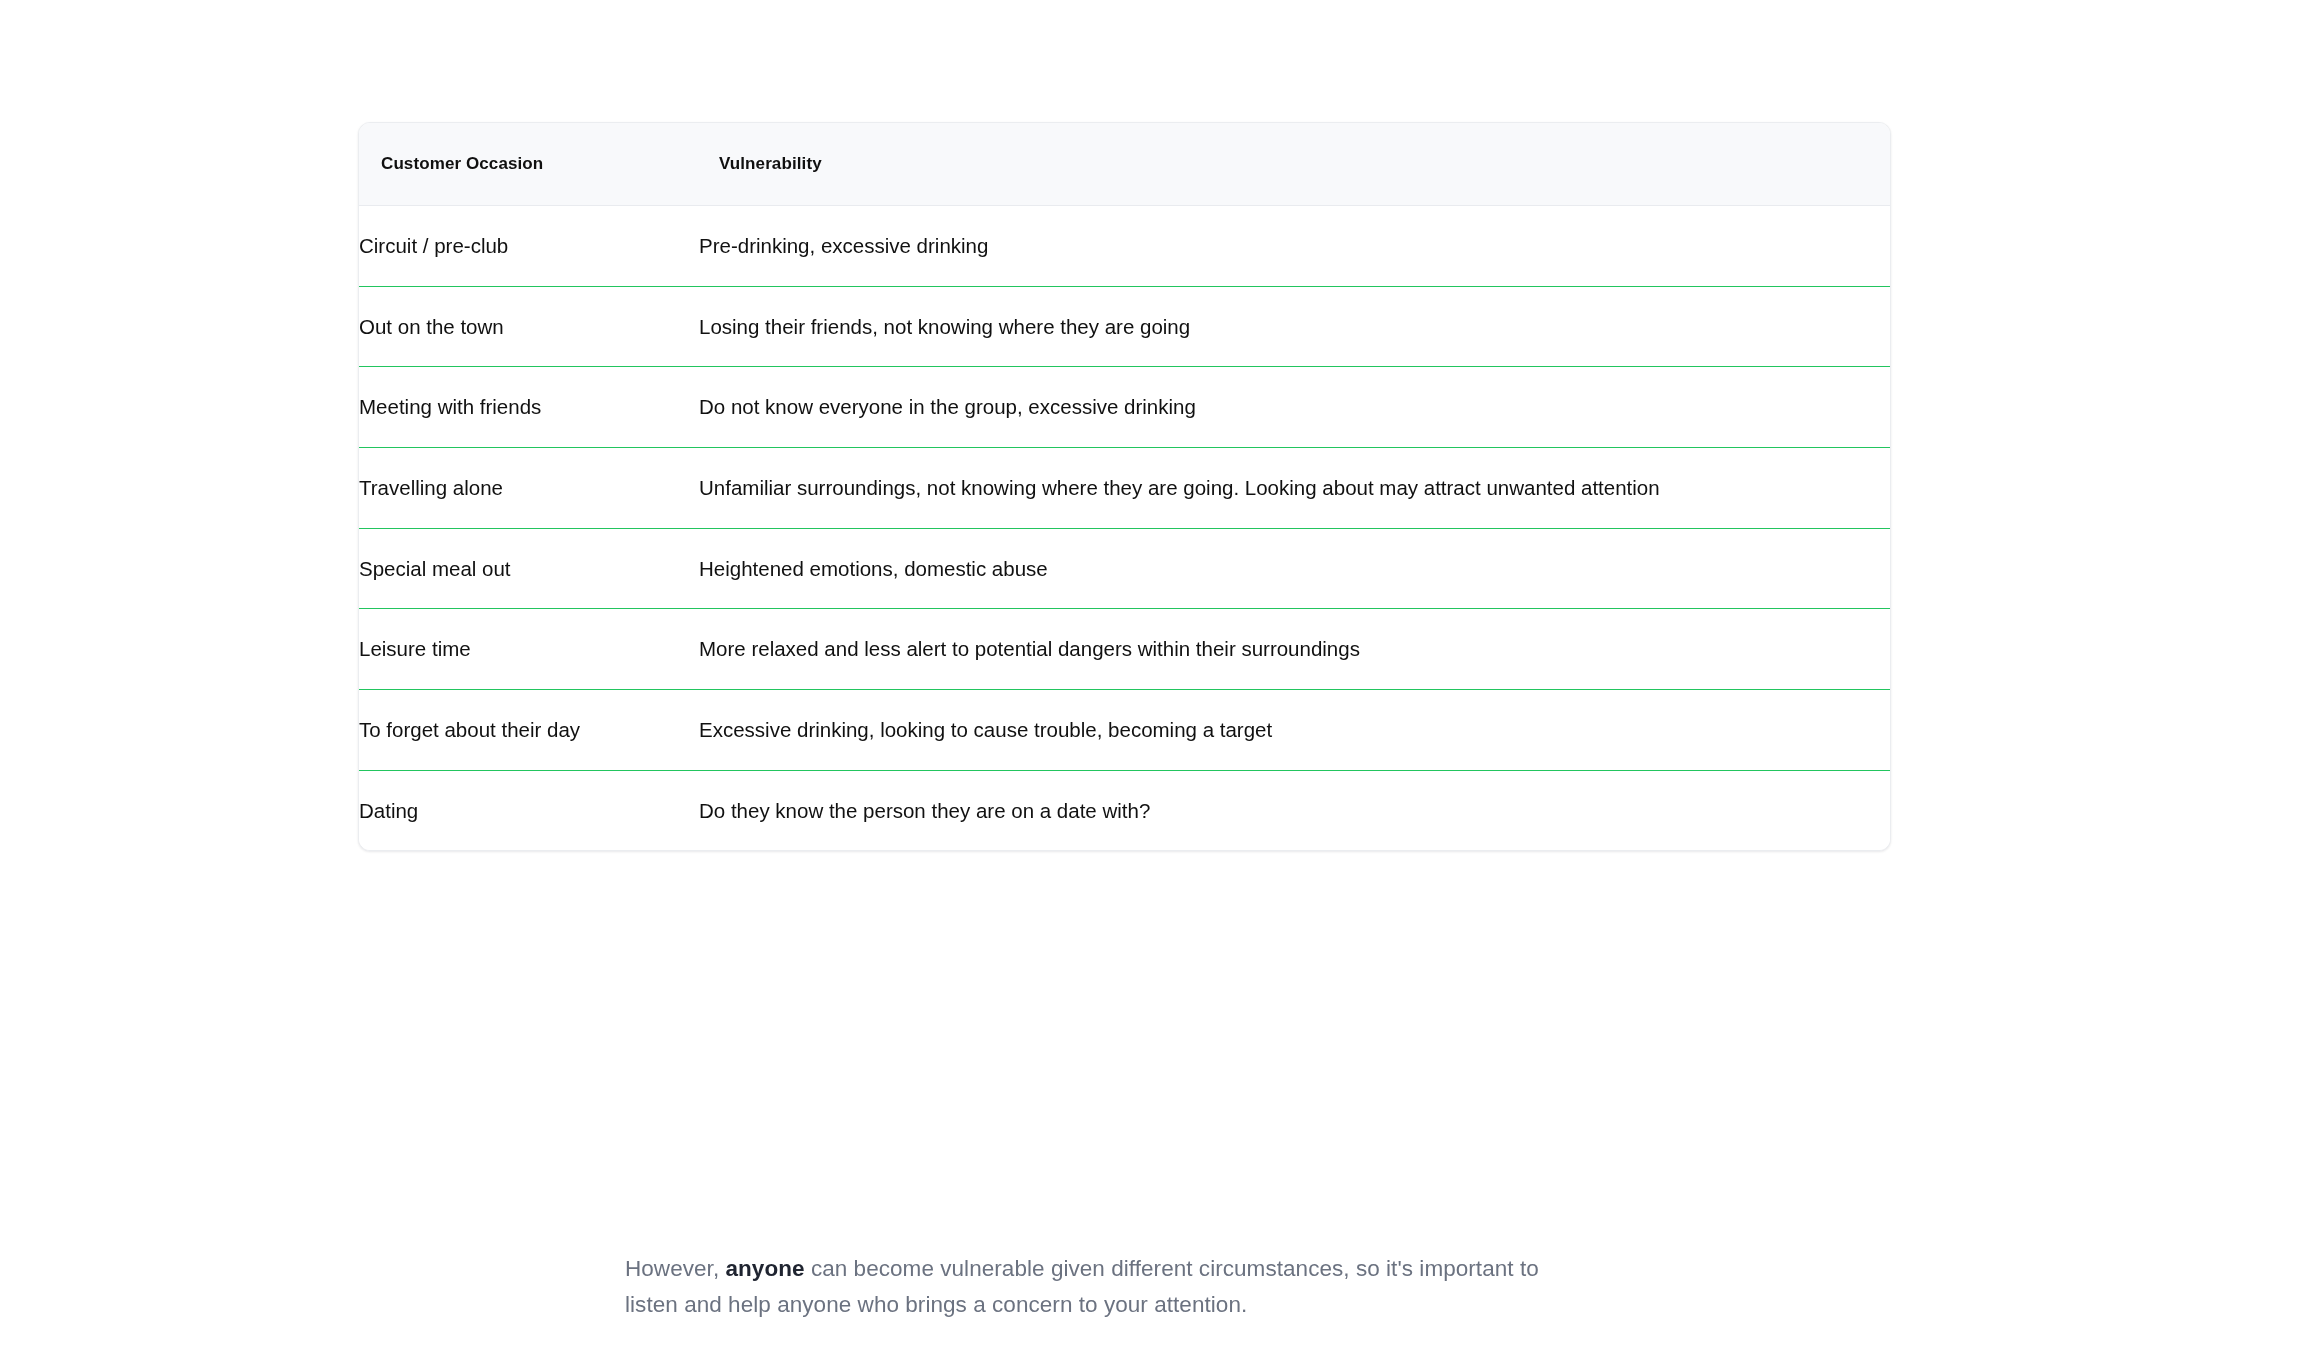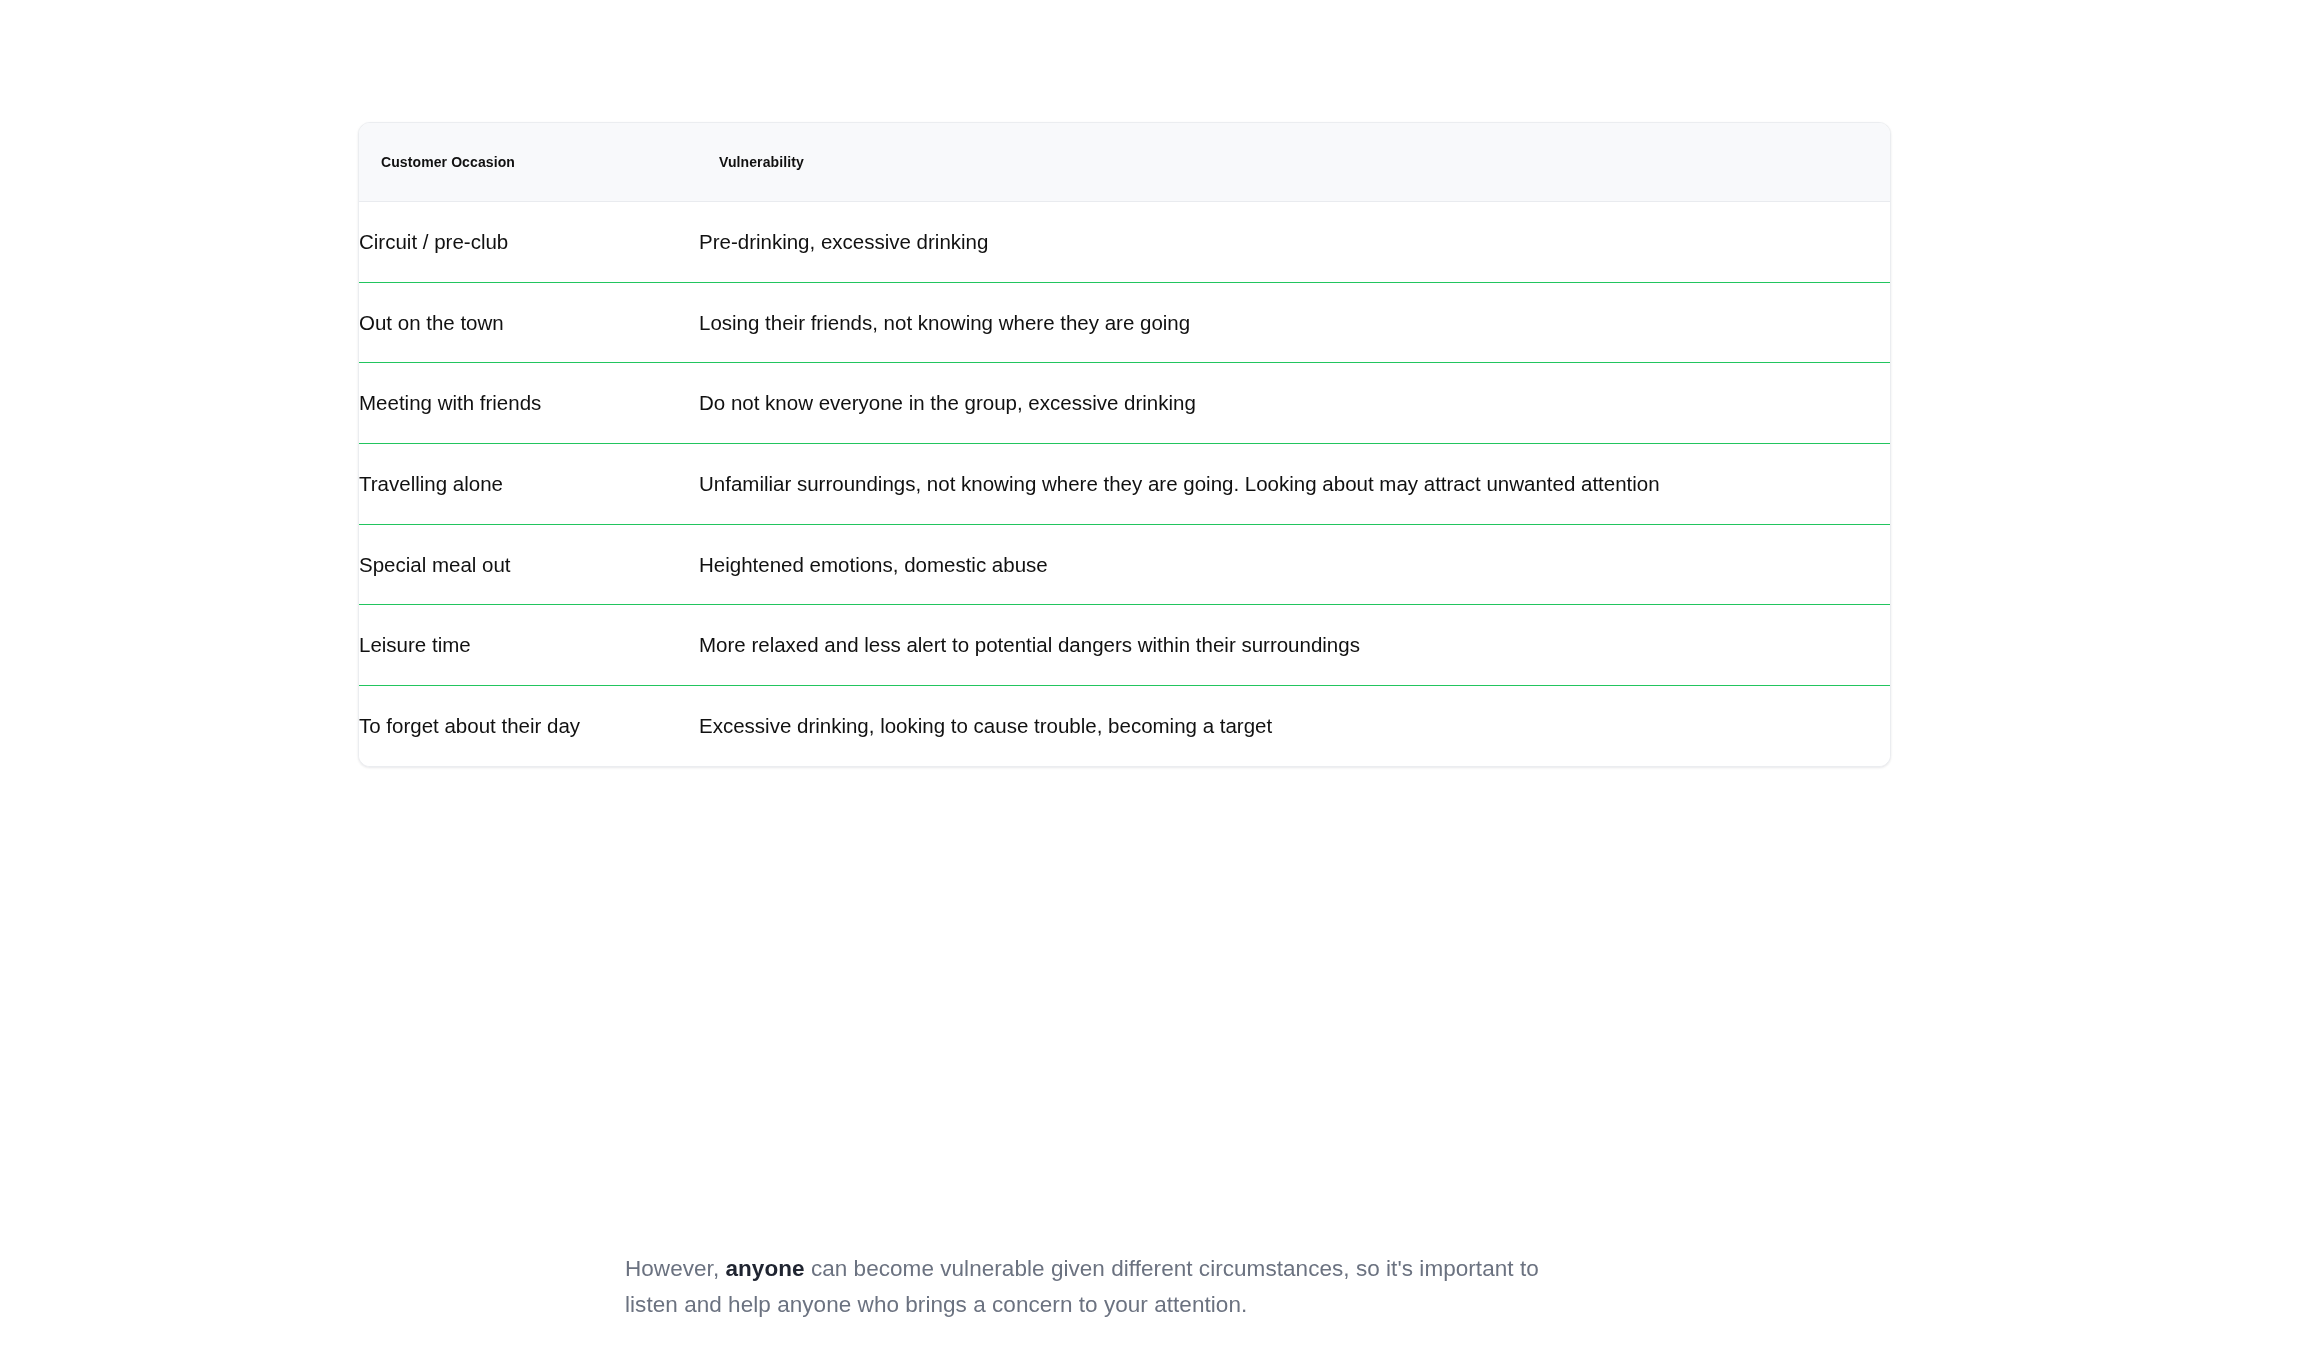--- a/index.html
+++ b/index.html
@@ -44,21 +44,21 @@
 
   table.occasion-table col.col-occasion { width: 340px; }
   table.occasion-table col.col-vulnerability { width: auto; }
 
   thead tr.header-row {
     background: #f8f9fb;
   }
 
   thead th {
     text-align: left;
-    font-size: 14px;
+    font-size: 17px;
     font-weight: bold;
     color: #101010;
     padding: 31px 0 31px 0;
     border-bottom: 1px solid #e9ebef;
     vertical-align: middle;
     letter-spacing: 0.1px;
   }
 
   thead th.th-occasion { padding-left: 22px; }
   thead th.th-vulnerability { padding-left: 20px; }
@@ -142,20 +142,24 @@
             <td class="cell-vulnerability">Heightened emotions, domestic abuse</td>
           </tr>
           <tr class="data-row">
             <td class="cell-occasion">Leisure time</td>
             <td class="cell-vulnerability">More relaxed and less alert to potential dangers within their surroundings</td>
           </tr>
           <tr class="data-row">
             <td class="cell-occasion">To forget about their day</td>
             <td class="cell-vulnerability">Excessive drinking, looking to cause trouble, becoming a target</td>
           </tr>
+          <tr class="data-row">
+            <td class="cell-occasion">Dating</td>
+            <td class="cell-vulnerability">Do they know the person they are on a date with?</td>
+          </tr>
         </tbody>
     </table>
   </div>
 
   <div class="footer-note">
     <span>However, </span><span class="emphasis">anyone</span><span> can become vulnerable given different circumstances, so it's important to listen and help anyone who brings a concern to your attention.</span>
   </div>
 
 </div>
 

